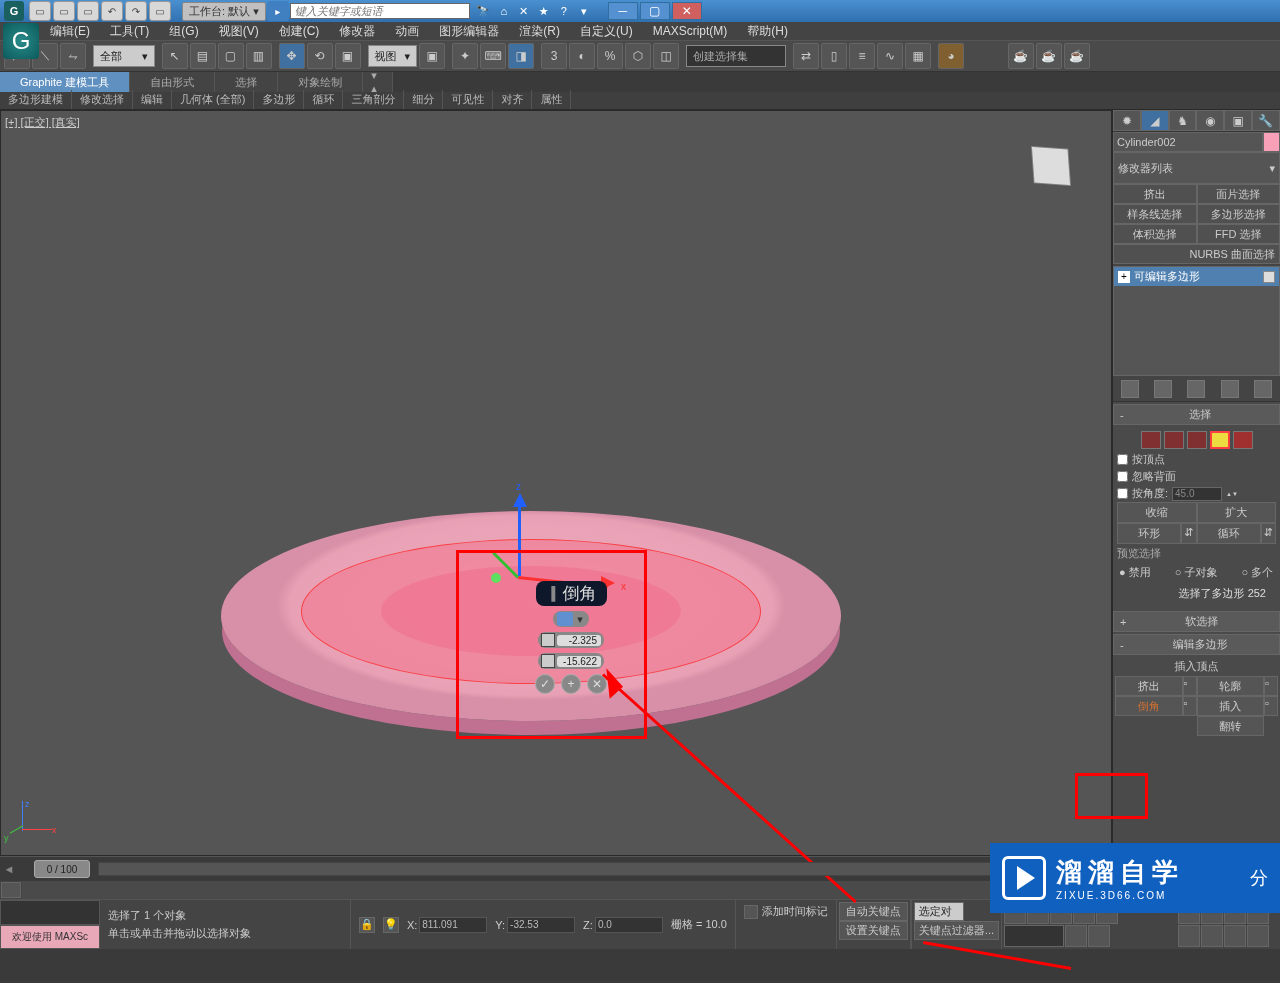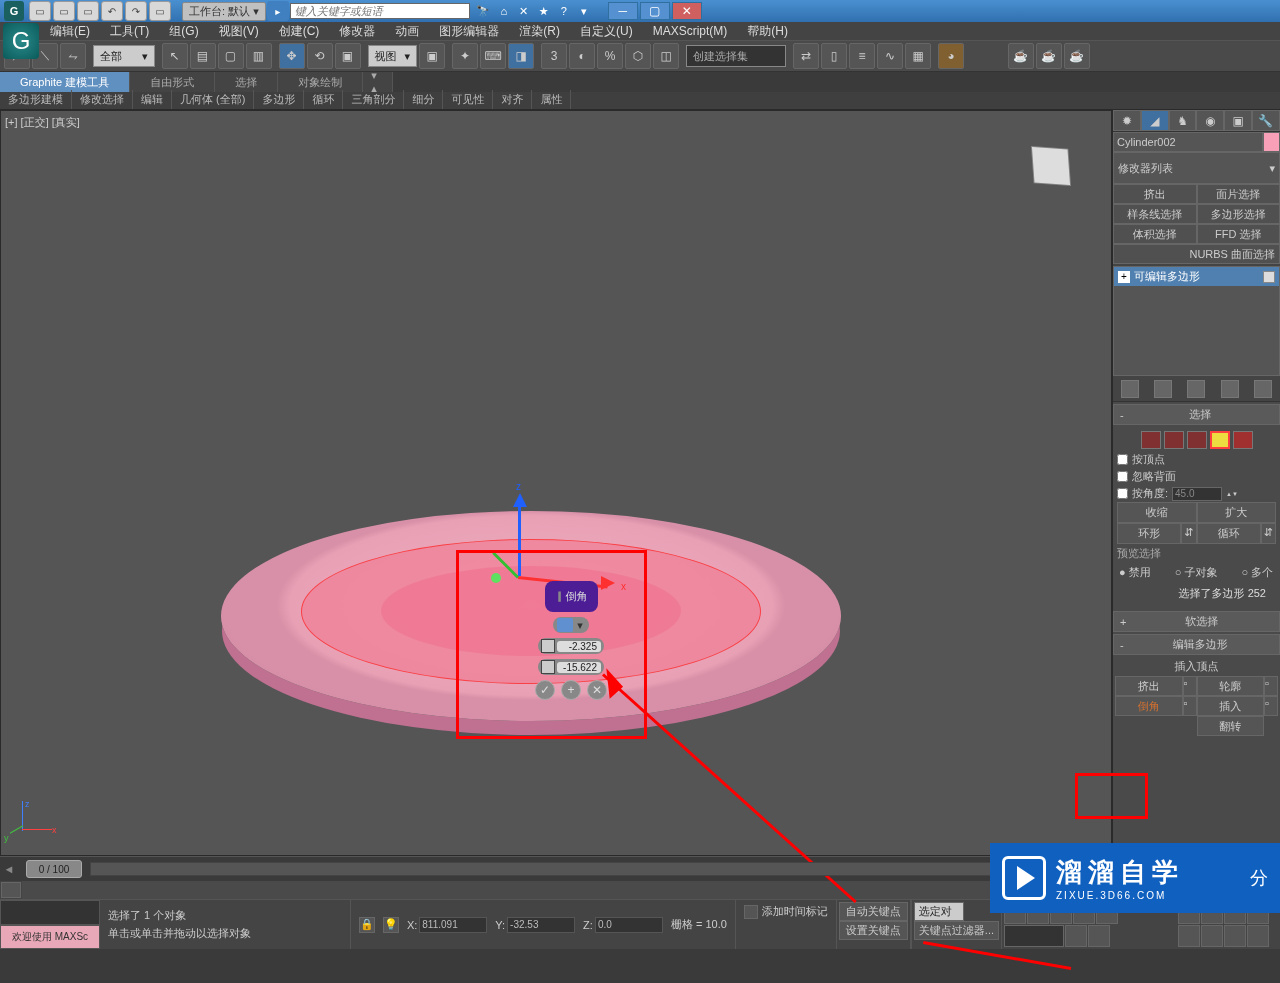--- a/index.html
+++ b/index.html
@@ -35,21 +35,21 @@
 .ribbontabs .rtab { padding: 3px 20px; background: #444; border-right: 1px solid #555; display: flex; align-items: center; color: #aaa; }
 .ribbontabs .rtab.active { background: #6090c0; color: #fff; }
 
 
 .subribbon { height: 18px; background: #3f3f3f; display: flex; align-items: flex-end; border-bottom: 1px solid #2a2a2a; }
 .subribbon .srtab { padding: 2px 8px; border-right: 1px solid #555; display: flex; align-items: center; color: #bbb; font-size: 11px; }
 
 
 .workarea { display: flex; height: 746px; }
 .viewport { flex: 1; background: #555; position: relative; border: 1px solid #2a2a2a; }
-.viewportlabel { position: absolute; top: 4px; left: 4px; color: #ccc; font-size: 11px; }
+.viewportlabel { position: absolute; top: 4px; left: 4px; color: #ccc; font-size: 11px; text-decoration: underline; }
 .viewcube { position: absolute; top: 30px; right: 30px; width: 60px; height: 60px; }
 .viewcube .cube { width: 40px; height: 40px; background: #ddd; border: 1px solid #888; margin: 5px auto; transform: rotate3d(1,1,0,-30deg); }
 
 
 .scene { position: absolute; top: 370px; left: 300px; width: 560px; height: 240px; }
 .disk-outer { position: absolute; width: 620px; height: 210px; left: -80px; top: 30px; background: radial-gradient(ellipse at 50% 45%, #f0b0c0 0%, #e8a0b5 55%, #d890a8 58%, #d890a8 70%, #c88098 100%); border-radius: 50%; box-shadow: 0 15px 0 -1px #c07090; }
 .disk-mid { position: absolute; width: 460px; height: 145px; left: 0px; top: 58px; background: #f08098; border-radius: 50%; border: 1px solid #ff2020; opacity: 0.75; }
 .disk-inner { position: absolute; width: 300px; height: 90px; left: 80px; top: 85px; background: #f07090; border-radius: 50%; opacity: 0.6; }
 
 
@@ -58,21 +58,21 @@
 .gizmo .zarrow { position: absolute; left: 27px; top: -8px; width: 0; height: 0; border-left: 7px solid transparent; border-right: 7px solid transparent; border-bottom: 14px solid #2060ff; }
 .gizmo .zlabel { position: absolute; left: 30px; top: -20px; color: #2060ff; font-size: 10px; }
 .gizmo .xaxis { position: absolute; left: 32px; top: 75px; width: 90px; height: 3px; background: #ff3030; transform-origin: left; transform: rotate(6deg); }
 .gizmo .xarrow { position: absolute; left: 115px; top: 75px; width: 0; height: 0; border-top: 7px solid transparent; border-bottom: 7px solid transparent; border-left: 14px solid #ff3030; }
 .gizmo .xlabel { position: absolute; left: 135px; top: 80px; color: #ff3030; font-size: 10px; }
 .gizmo .yaxis { position: absolute; left: 32px; top: 75px; width: 35px; height: 3px; background: #30c030; transform-origin: left; transform: rotate(225deg); }
 .gizmo .yball { position: absolute; left: 5px; top: 72px; width: 10px; height: 10px; background: #60e060; border-radius: 50%; }
 
 
 .caddy { position: absolute; top: 470px; left: 525px; width: 90px; display: flex; flex-direction: column; align-items: center; gap: 5px; }
-.caddy .chdr { background: #4c1d95; color: #ddd; border-radius: 8px; padding: 8px 10px; font-size: 11px; }
+.caddy .chdr { background: #0f172a; color: #ddd; border-radius: 8px; padding: 1px 10px; font-size: 17px; }
 .caddy .cgrp { background: #888; border-radius: 9px; padding: 1px 4px; display: flex; gap: 2px; align-items: center; }
 .caddy .cicon { width: 16px; height: 14px; background: #6090d0; border-radius: 2px; }
 .caddy .cdrop { width: 10px; text-align: center; color: #333; }
 .caddy .cspin { background: #888; border-radius: 9px; padding: 1px 3px; display: flex; align-items: center; gap: 2px; }
 .caddy .csicon { width: 14px; height: 14px; border: 1px solid #444; background: #ccc; }
 .caddy .csval { background: #ddd; color: #222; padding: 0 4px; font-size: 10px; min-width: 44px; text-align: right; border-radius: 3px; }
 .caddy .cbtns { display: flex; gap: 6px; }
 .caddy .cbtn { width: 20px; height: 20px; background: #888; border-radius: 50%; display: flex; align-items: center; justify-content: center; font-size: 12px; color: #ddd; border: 1px solid #aaa; }
 
 
@@ -124,21 +124,21 @@
 .rightpanel .radiogrp { display: flex; gap: 24px; align-items: center; font-size: 11px; padding: 2px; }
 .rightpanel .seltxt { text-align: right; padding: 4px 10px; color: #ddd; }
 .rightpanel .polyedit { padding: 2px; }
 .rightpanel .polyedit .pehdr { text-align: center; padding: 2px; }
 .rightpanel .polyedit .perow { display: flex; height: 20px; }
 .rightpanel .polyedit .perow .peb { flex: 1; background: #555; border: 1px solid #666; display: flex; align-items: center; justify-content: center; font-size: 11px; }
 .rightpanel .polyedit .perow .pes { width: 14px; background: #555; border: 1px solid #666; }
 
 
 .timeline { height: 25px; background: #3a3a3a; border-top: 1px solid #555; display: flex; align-items: center; }
-.timeline .tslider { width: 56px; height: 18px; background: #888; border: 1px solid #aaa; border-radius: 3px; margin-left: 8px; display: flex; align-items: center; justify-content: center; color: #222; font-size: 10px; }
+.timeline .tslider { width: 56px; height: 18px; background: #888; border: 1px solid #aaa; border-radius: 3px; margin-left: 16px; display: flex; align-items: center; justify-content: center; color: #222; font-size: 10px; }
 .timeline .ttrack { flex: 1; height: 14px; background: #555; margin: 0 8px; border: 1px solid #444; position: relative; }
 
 .tracksarea { height: 18px; background: #444; display: flex; }
 .tracksarea .ticon { width: 20px; height: 16px; background: #555; border: 1px solid #666; margin: 1px; }
 
 
 .statusbar { height: 50px; background: #444; display: flex; border-top: 1px solid #555; }
 .statusbar .sbl { width: 100px; display: flex; flex-direction: column; }
 .statusbar .sbl .sbt { flex: 1; background: #333; border: 1px solid #555; display: flex; align-items: center; justify-content: center; font-size: 9px; color: #666; }
 .statusbar .sbm { flex: 1; display: flex; flex-direction: column; justify-content: center; padding: 2px 8px; font-size: 11px; gap: 3px; }

